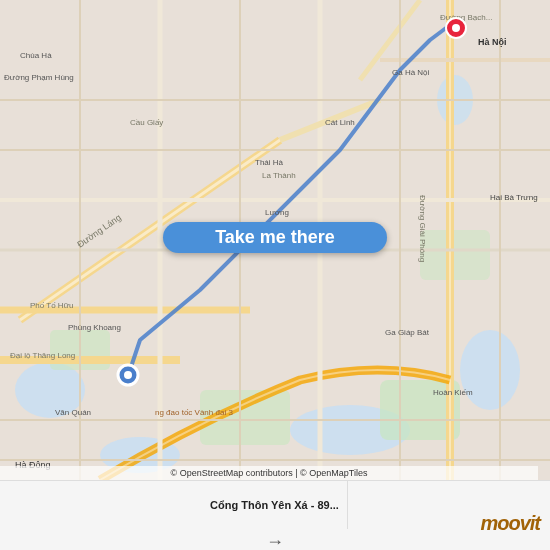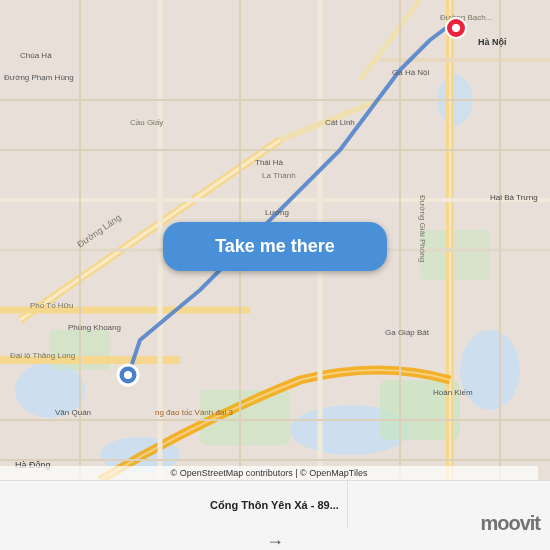--- a/index.html
+++ b/index.html
@@ -23,21 +23,21 @@
     #map-svg {
       width: 100%;
       height: 100%;
     }
 
     #take-me-there-btn {
       position: absolute;
       left: 163px;
       top: 222px;
       width: 224px;
-      height: 49px;
+      height: 31px;
       background: #4a90d9;
       color: white;
       border: none;
       border-radius: 18px;
       font-size: 18px;
       font-weight: bold;
       cursor: pointer;
       display: flex;
       align-items: center;
       justify-content: center;
@@ -102,21 +102,22 @@
       position: absolute;
       bottom: 15px;
       right: 10px;
       font-size: 20px;
       font-weight: bold;
       color: #1a73e8;
       letter-spacing: -1px;
     }
 
     .moovit-logo span {
-      color: #737373;
+      color: #a16207;
+      font-style: italic;
     }
   </style>
 </head>
 <body>
 
 <div id="map-container">
   
   <svg id="map-svg" viewBox="0 0 550 480" xmlns="http://www.w3.org/2000/svg">
 
     <rect width="550" height="480" fill="#e8e0d8"></rect>

